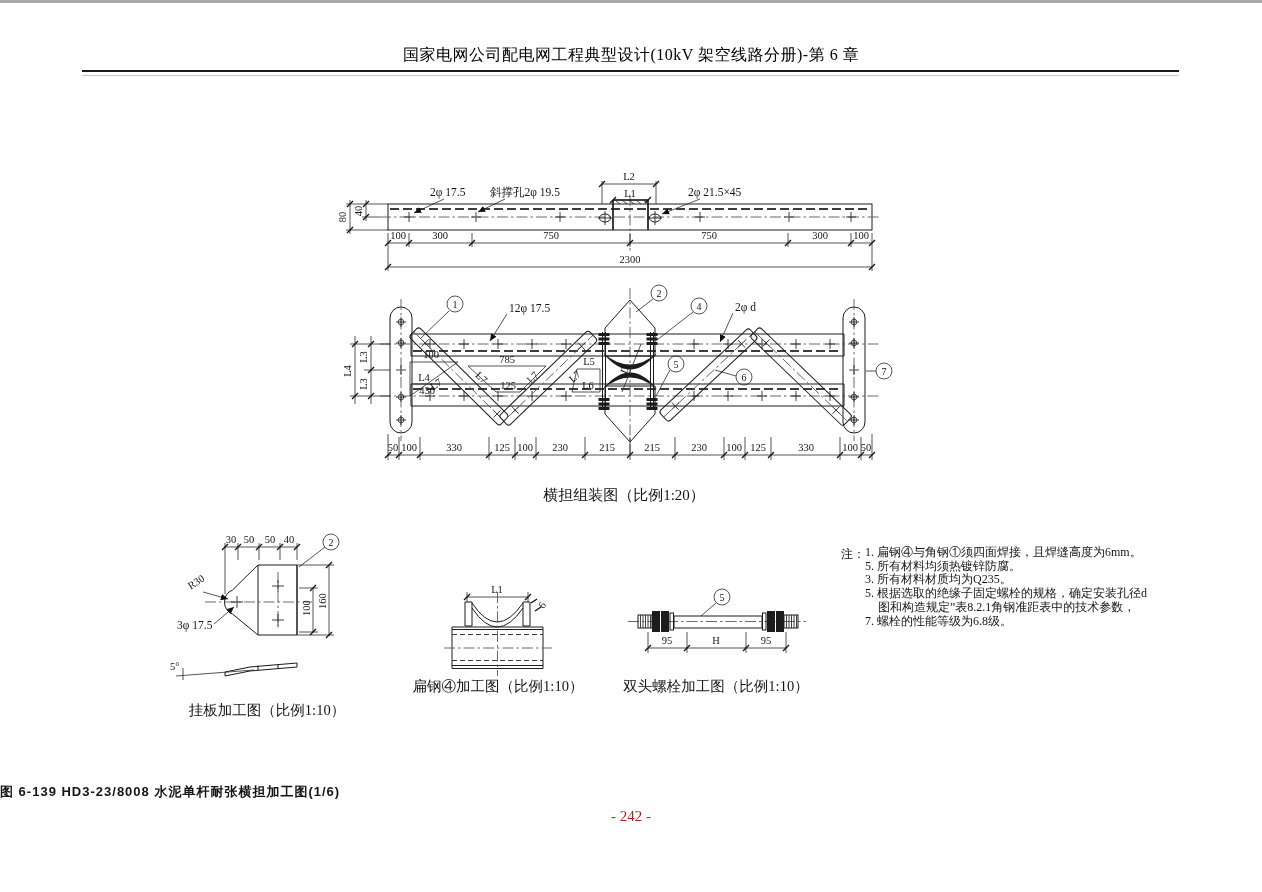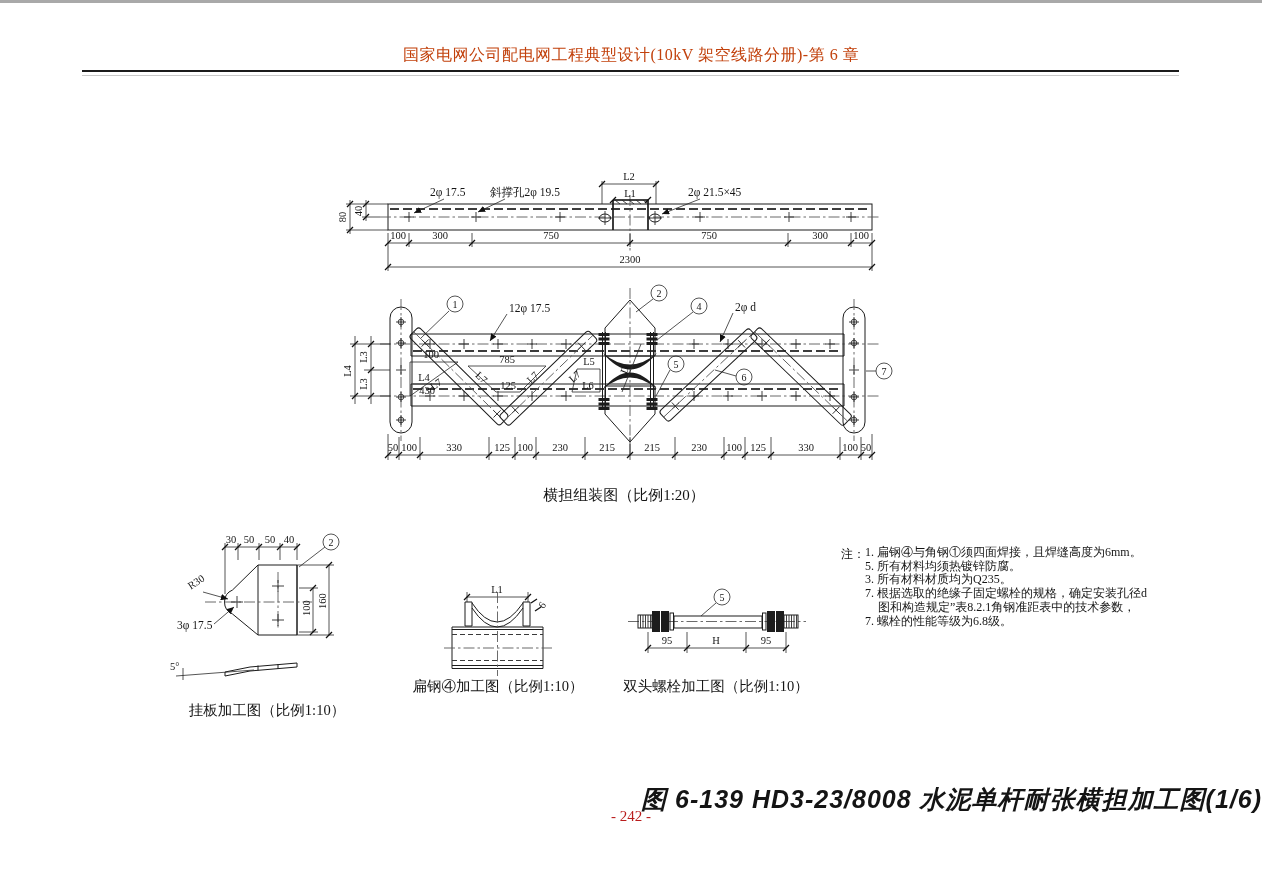--- a/index.html
+++ b/index.html
@@ -1,25 +1,25 @@
 <!DOCTYPE html>
 <html><head>
 <meta charset="utf-8">
 <style>
   html,body{margin:0;padding:0;background:#ffffff;}
   .page{position:relative;width:1262px;height:892px;background:#ffffff;overflow:hidden;
         font-family:"Liberation Serif","DejaVu Serif",serif;color:#141414;}
   .page-top-edge{position:absolute;top:0;left:0;width:100%;height:3px;background:#a9a9a9;}
   .header-title{position:absolute;top:45px;left:0;width:100%;text-align:center;
-        font-size:16px;letter-spacing:.5px;color:#c2410c;}
+        font-size:16px;letter-spacing:.5px;color:#000000;}
   .header-rule{position:absolute;top:70px;left:82px;width:1097px;height:2px;background:#1b1b1b;}
   .header-rule2{position:absolute;top:75px;left:82px;width:1097px;height:1px;background:#c9c9c9;}
-  .fig-caption{position:absolute;top:783px;left:0;width:100%;text-align:right;
-        font-family:"Liberation Sans","DejaVu Sans",sans-serif;font-size:25px;font-weight:700;
-        letter-spacing:1px;color:#141414;font-style:italic;}
+  .fig-caption{position:absolute;top:783px;left:0;width:100%;text-align:left;
+        font-family:"Liberation Sans","DejaVu Sans",sans-serif;font-size:13px;font-weight:700;
+        letter-spacing:1px;color:#141414;}
   .page-number{position:absolute;top:808px;left:0;width:100%;text-align:center;font-size:15px;color:#b91c1c;}
   .notes{position:absolute;left:841px;top:546px;width:360px;font-size:12px;color:#161616;}
   .notes-prefix{position:absolute;left:0;top:0;}
   .notes-lines{margin-left:24px;}
   .note-line{line-height:13.7px;white-space:nowrap;}
   .note-line.cont{padding-left:13px;}
   svg.drawing{position:absolute;top:0;left:0;}
   svg .s  {stroke:#1c1c1c;stroke-width:1;fill:none;}
   svg .st {stroke:#1c1c1c;stroke-width:1.7;fill:none;}
   svg .dash{stroke:#3c3c3c;stroke-width:2;fill:none;stroke-dasharray:9 4;}
@@ -350,21 +350,21 @@
       <text class="cap" x="716" y="691" text-anchor="middle">双头螺栓加工图（比例1:10）</text>
     </g>
   </svg>
 
   <div class="notes">
     <span class="notes-prefix">注：</span>
     <div class="notes-lines">
       <div class="note-line">1. 扁钢④与角钢①须四面焊接，且焊缝高度为6mm。</div>
       <div class="note-line">5. 所有材料均须热镀锌防腐。</div>
       <div class="note-line">3. 所有材料材质均为Q235。</div>
-      <div class="note-line">7. 根据选取的绝缘子固定螺栓的规格，确定安装孔径d</div>
+      <div class="note-line">5. 根据选取的绝缘子固定螺栓的规格，确定安装孔径d</div>
       <div class="note-line cont">图和构造规定”表8.2.1角钢准距表中的技术参数，</div>
       <div class="note-line">7. 螺栓的性能等级为6.8级。</div>
     </div>
   </div>
 
   <div class="fig-caption">图 6-139  HD3-23/8008 水泥单杆耐张横担加工图(1/6)</div>
   <div class="page-number">- 242 -</div>
 </div>
 
 </body></html>

